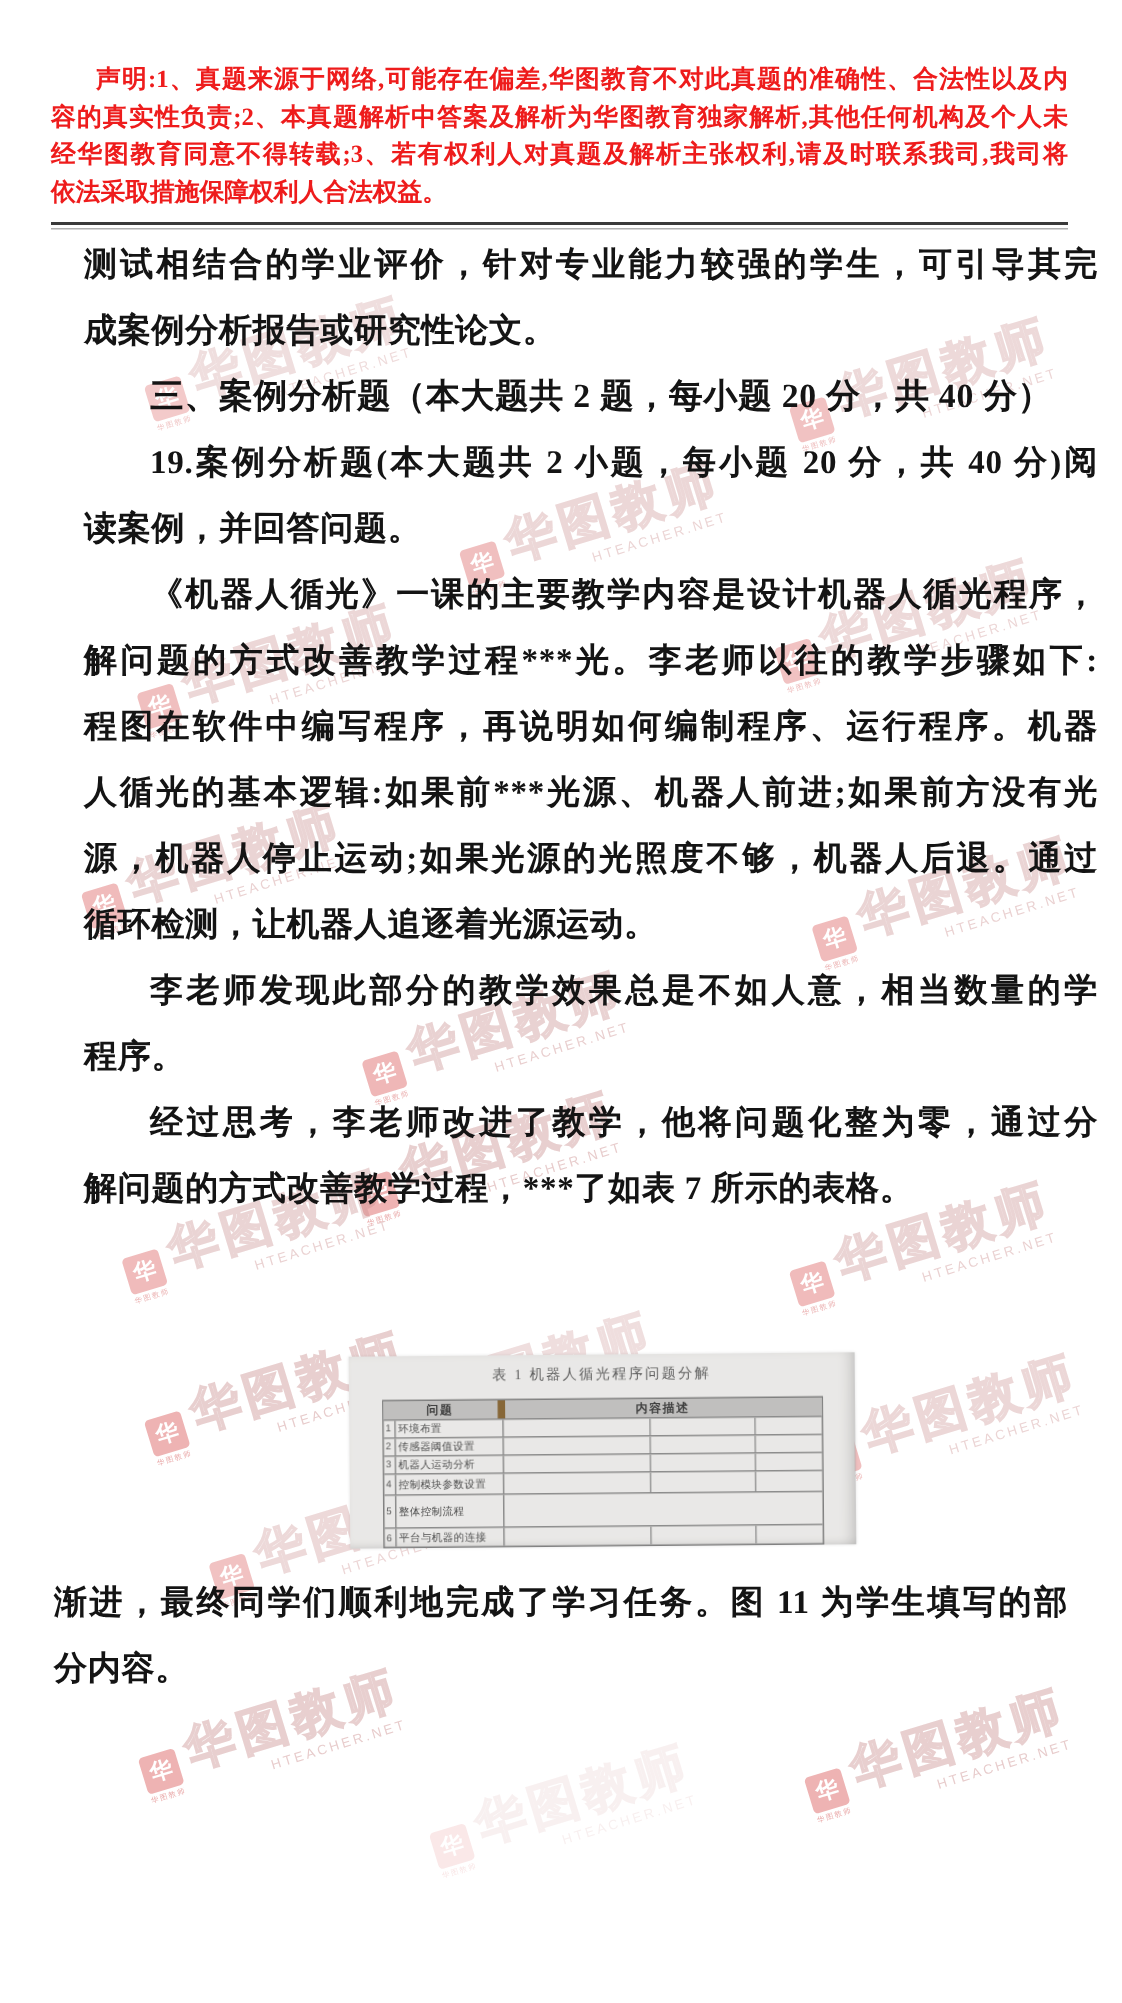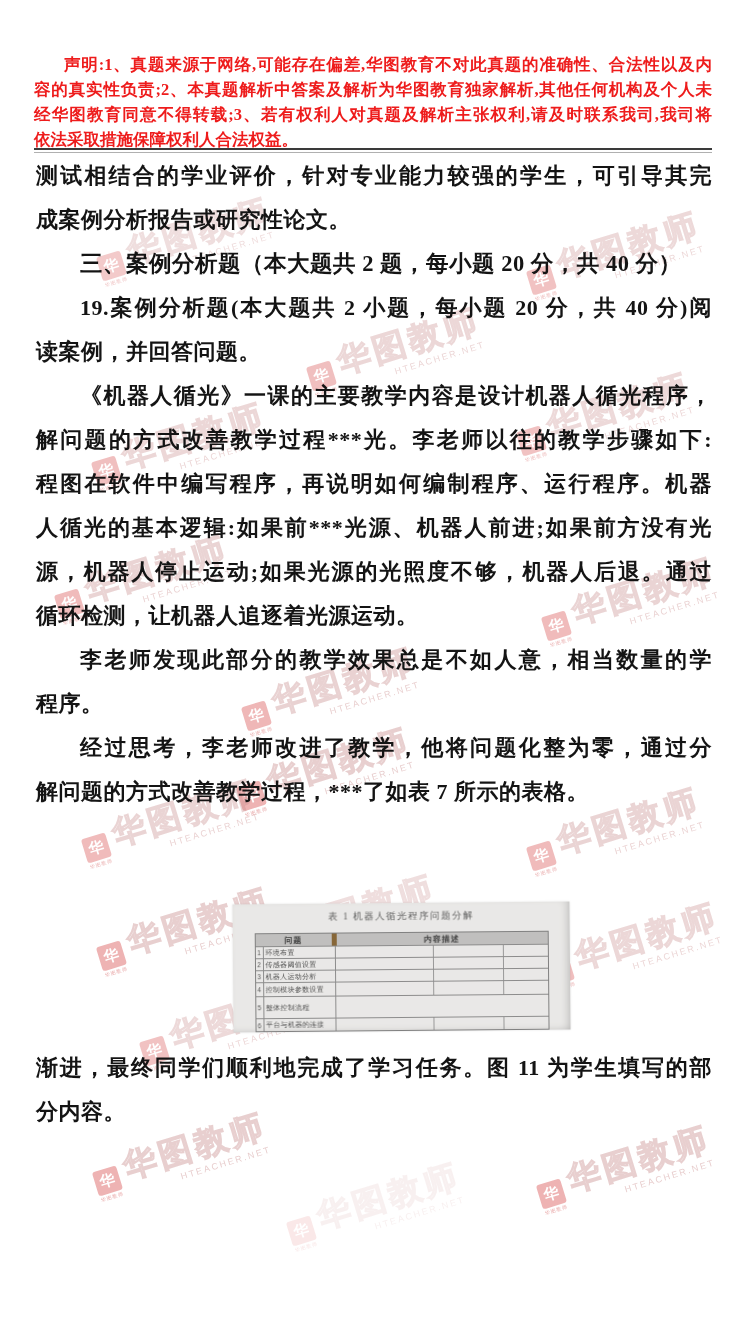--- a/index.html
+++ b/index.html
@@ -41,36 +41,36 @@
   @supports (-webkit-text-stroke:1px red){
     .wm .wm-text{color:transparent;-webkit-text-stroke:1.2px rgba(201,143,143,0.85);}
   }
   .wm .wm-sub{
     font-size:9px;color:rgba(200,135,135,0.85);
     letter-spacing:2px;margin:-3px 0 0 52px;white-space:nowrap;
     font-family:"Liberation Sans","DejaVu Sans",sans-serif;
   }
   
   .disclaimer{
-    position:absolute;left:34px;top:52px;width:678px;z-index:2;
+    position:absolute;left:34px;top:40px;width:678px;z-index:2;
     color:#ee1c1c;font-weight:700;font-size:16.5px;
   }
   .d-line{height:25px;line-height:25px;}
   .d-line.j{text-align:justify;text-align-last:justify;}
   .d-line.ind{text-indent:30px;}
   .separator{
     position:absolute;left:34px;top:148px;width:678px;height:2px;z-index:2;
     border-top:2px solid #3a3a3a;border-bottom:1px solid #b0b0b0;
   }
   
   .body-block{
     position:absolute;left:36px;width:676px;z-index:2;
     color:#141414;font-weight:600;
   }
-  .bb1{top:154px;}
+  .bb1{top:154px;margin-left:20px;}
   .bb2{top:1046px;}
   .line{height:44px;line-height:44px;font-size:22px;letter-spacing:0.5px;}
   .line.j{text-align:justify;text-align-last:justify;}
   .line.ind{text-indent:44px;}
   .line.hd{font-weight:900;font-size:22.5px;}
   
   .photo{
     position:absolute;left:233px;top:903px;width:337px;height:128px;z-index:3;
     background:#f2f0ed;
     transform:rotate(-0.5deg);

